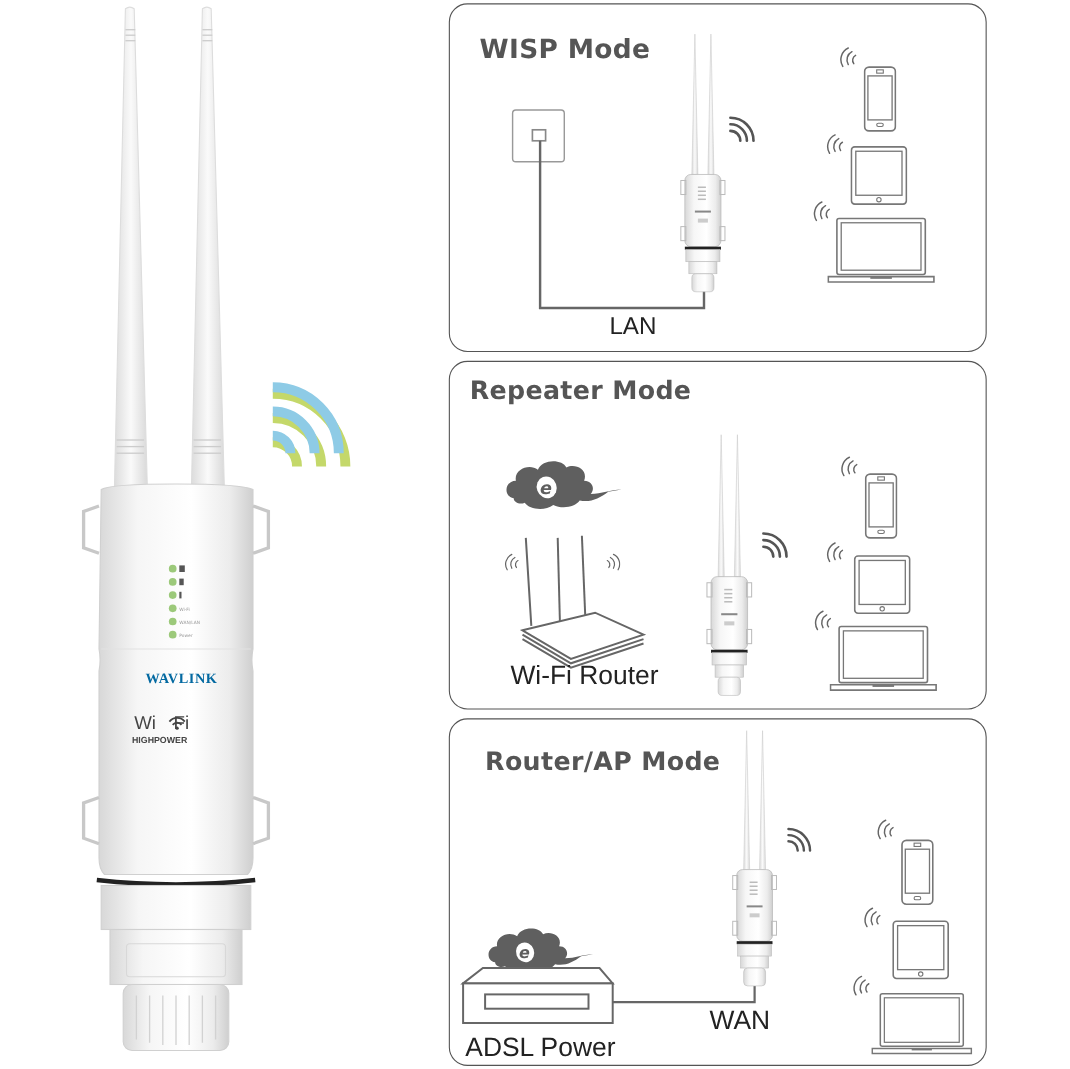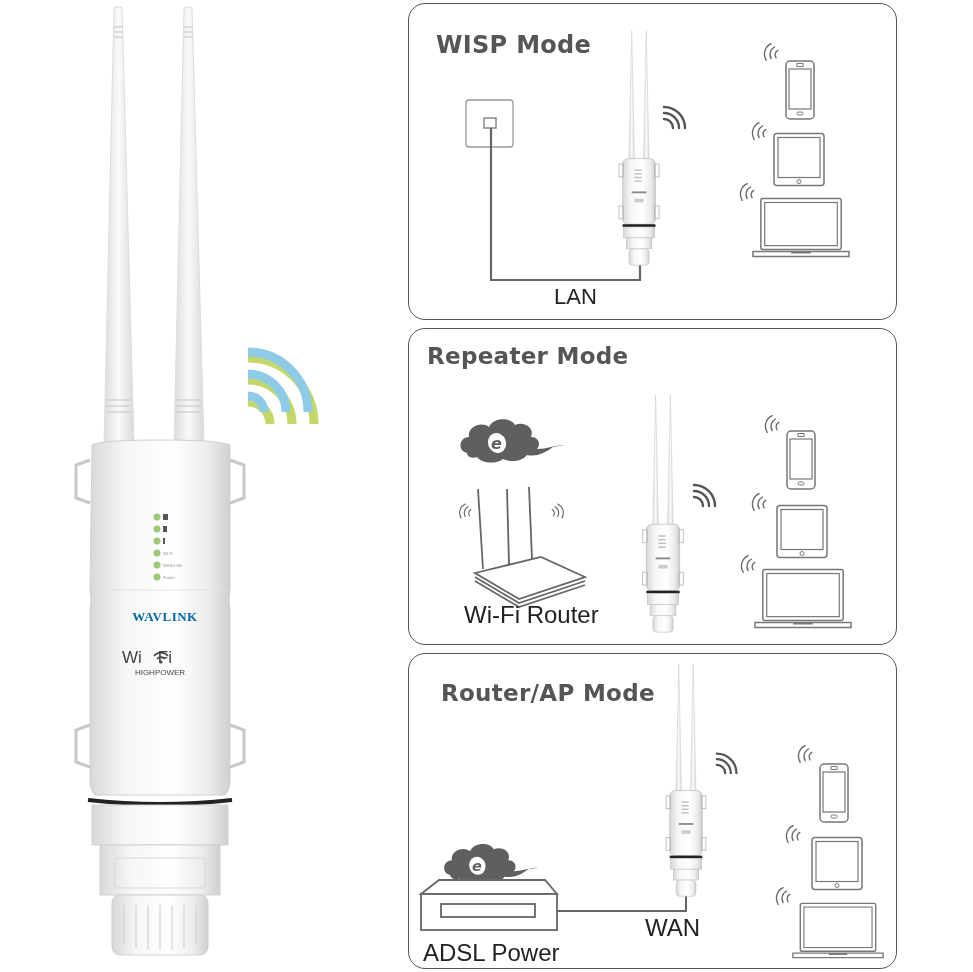--- a/index.html
+++ b/index.html
@@ -2,21 +2,21 @@
 <html><head>
 <meta charset="utf-8">
 <style>
   html,body{margin:0;padding:0;background:#fff;}
   body{width:973px;height:972px;position:relative;overflow:hidden;font-family:"DejaVu Sans","Liberation Sans",sans-serif;}
   .abs{position:absolute;}
   
   #device{position:absolute;left:0;top:0;width:330px;height:972px;}
   .brand-logo{top:609px;left:115px;width:100px;font-weight:bold;font-size:13px;letter-spacing:0.5px;color:#0369a1;font-family:Liberation Serif, serif;text-align:center;}
   .wifi-text{top:648px;left:107px;width:80px;font-size:17px;color:#444;text-align:center;font-family:"Liberation Sans",sans-serif;}
-  .hp-text{top:668px;left:120px;width:80px;font-size:8px;font-weight:normal;color:#444;text-align:center;font-family:"Liberation Sans",sans-serif;}
+  .hp-text{top:668px;left:120px;width:80px;font-size:8px;font-weight:bold;color:#444;text-align:left;font-family:"Liberation Sans",sans-serif;}
   .led-label{position:absolute;left:163px;font-size:4px;color:#999;}
   
   .panel{position:absolute;left:408px;width:489px;border:1.5px solid #555;border-radius:17px;background:#fff;box-sizing:border-box;}
   .panel-title{position:absolute;font-family:"DejaVu Sans",sans-serif;font-weight:bold;color:#555;font-size:23px;letter-spacing:0.3px;}
   .caption{position:absolute;font-family:"Liberation Sans",sans-serif;color:#222;font-size:24px;}
 </style>
 </head>
 <body>
 
 <svg width="0" height="0" style="position:absolute">

